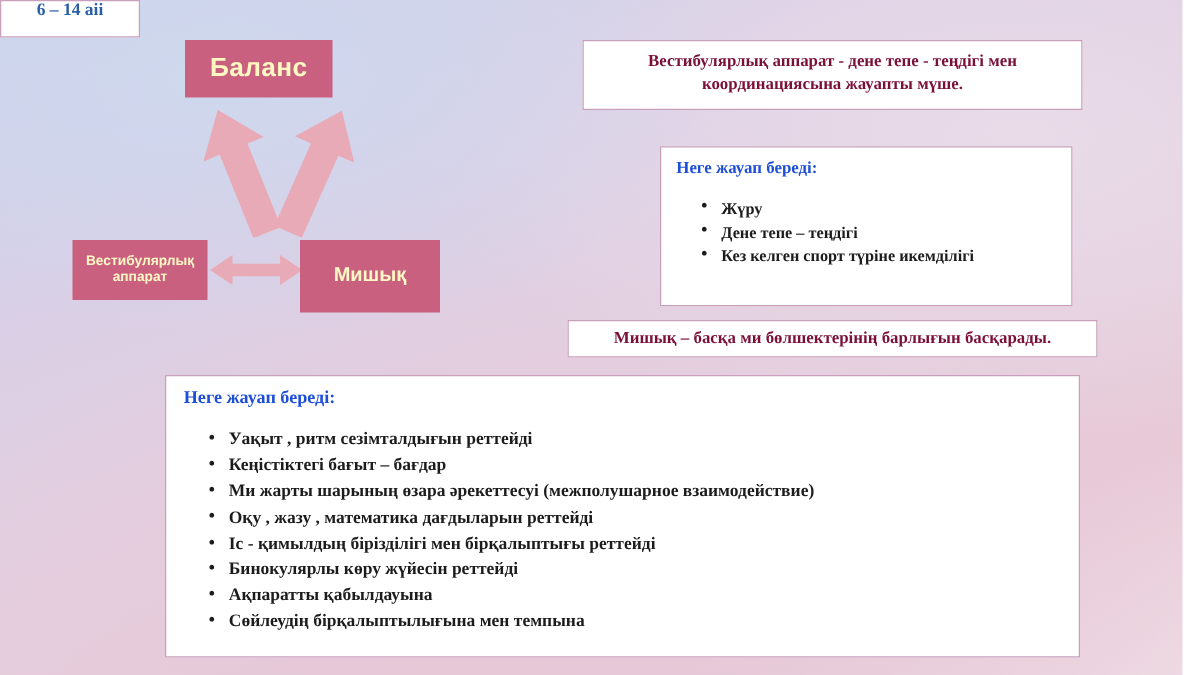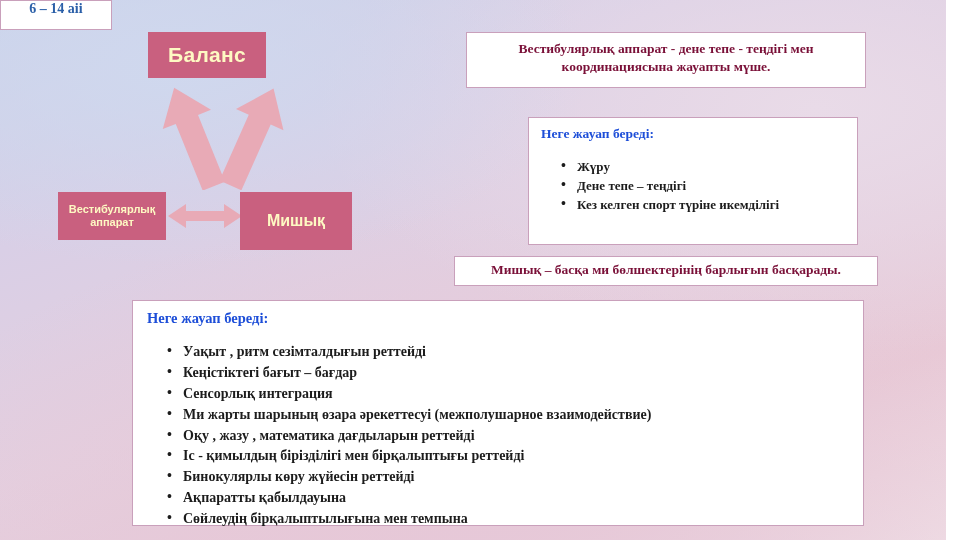--- a/index.html
+++ b/index.html
@@ -204,21 +204,20 @@
 
   <div id="box-age">
     <span>6 – 14 аii</span>
   </div>
 
   <div class="textbox" id="box-mishyk-list">
     <div class="tb-title">Неге жауап береді:</div>
     <ul class="bullets">
       <li>Уақыт , ритм сезімталдығын реттейді</li>
       <li>Кеңістіктегі бағыт – бағдар</li>
-      <li>Сенсорлық интеграция</li>
       <li>Ми жарты шарының өзара әрекеттесуі (межполушарное взаимодействие)</li>
       <li>Оқу , жазу , математика дағдыларын реттейді</li>
       <li>Іс - қимылдың бірізділігі мен бірқалыптығы реттейді</li>
       <li>Бинокулярлы көру жүйесін реттейді</li>
       <li>Ақпаратты қабылдауына</li>
       <li>Сөйлеудің бірқалыптылығына мен темпына</li>
     </ul>
   </div>
 
 </div>

